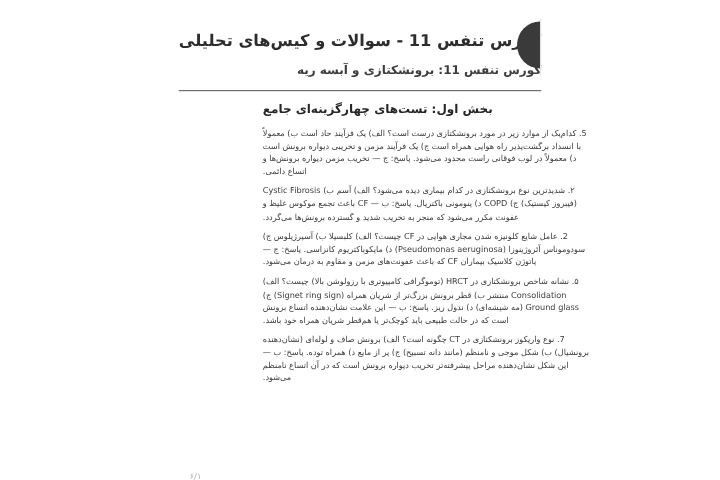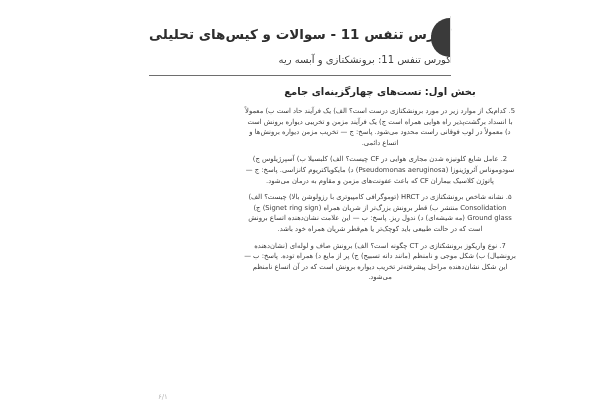--- a/index.html
+++ b/index.html
@@ -26,37 +26,37 @@
     font-size: 13.5px;
     font-weight: bold;
     color: #2d2d2d;
     margin: 0;
     text-align: center;
     white-space: nowrap;
     line-height: 17px;
   }
   .doc-subtitle {
     font-size: 10px;
-    font-weight: normal;
+    font-weight: bold;
     color: #3d3d3d;
     margin-top: 10px;
     text-align: right;
     line-height: 13px;
   }
   .header-rule {
     height: 1px;
     background: #6e6e6e;
     margin-top: 9px;
   }
   
   .content {
     direction: rtl;
     width: 272px;
-    margin: 9px 84px 0 auto;
-    text-align: center;
+    margin: 9px 109px 0 auto;
+    text-align: left;
   }
   .section-heading {
     font-size: 10px;
     font-weight: bold;
     color: #262626;
     margin: 0 0 8px 0;
     line-height: 13px;
   }
   .question {
     font-size: 6.8px;
@@ -103,20 +103,21 @@
 
   <header class="doc-header">
     <h1 class="doc-title">کورس تنفس 11 - سوالات و کیس‌های تحلیلی</h1>
     <div class="doc-subtitle">کورس تنفس 11: برونشکتازی و آبسه ریه</div>
     <div class="header-rule"></div>
   </header>
 
   <main class="content">
     <h2 class="section-heading">بخش اول: تست‌های چهارگزینه‌ای جامع</h2>
     <p class="question">5. کدام‌یک از موارد زیر در مورد برونشکتازی درست است؟ الف) یک فرآیند حاد است ب) معمولاً با انسداد برگشت‌پذیر راه هوایی همراه است ج) یک فرآیند مزمن و تخریبی دیواره برونش است د) معمولاً در لوب فوقانی راست محدود می‌شود. پاسخ: ج — تخریب مزمن دیواره برونش‌ها و اتساع دائمی.</p>
+    <p class="question">۲. شدیدترین نوع برونشکتازی در کدام بیماری دیده می‌شود؟ الف) آسم ب) Cystic Fibrosis (فیبروز کیستیک) ج) COPD د) پنومونی باکتریال. پاسخ: ب — CF باعث تجمع موکوس غلیظ و عفونت مکرر می‌شود که منجر به تخریب شدید و گسترده برونش‌ها می‌گردد.</p>
     <p class="question">2. عامل شایع کلونیزه شدن مجاری هوایی در CF چیست؟ الف) کلبسیلا ب) آسپرژیلوس ج) سودوموناس آئروژینوزا (Pseudomonas aeruginosa) د) مایکوباکتریوم کانزاسی. پاسخ: ج — پاتوژن کلاسیک بیماران CF که باعث عفونت‌های مزمن و مقاوم به درمان می‌شود.</p>
     <p class="question">۵. نشانه شاخص برونشکتازی در HRCT (توموگرافی کامپیوتری با رزولوشن بالا) چیست؟ الف) Consolidation منتشر ب) قطر برونش بزرگ‌تر از شریان همراه (Signet ring sign) ج) Ground glass (مه شیشه‌ای) د) ندول ریز. پاسخ: ب — این علامت نشان‌دهنده اتساع برونش است که در حالت طبیعی باید کوچک‌تر یا هم‌قطر شریان همراه خود باشد.</p>
     <p class="question">7. نوع واریکوز برونشکتازی در CT چگونه است؟ الف) برونش صاف و لوله‌ای (نشان‌دهنده برونشیال) ب) شکل موجی و نامنظم (مانند دانه تسبیح) ج) پر از مایع د) همراه توده. پاسخ: ب — این شکل نشان‌دهنده مراحل پیشرفته‌تر تخریب دیواره برونش است که در آن اتساع نامنظم می‌شود.</p>
   </main>
 
   <div class="page-number">۶/۱</div>
 
 </div>
 
 </body></html>

